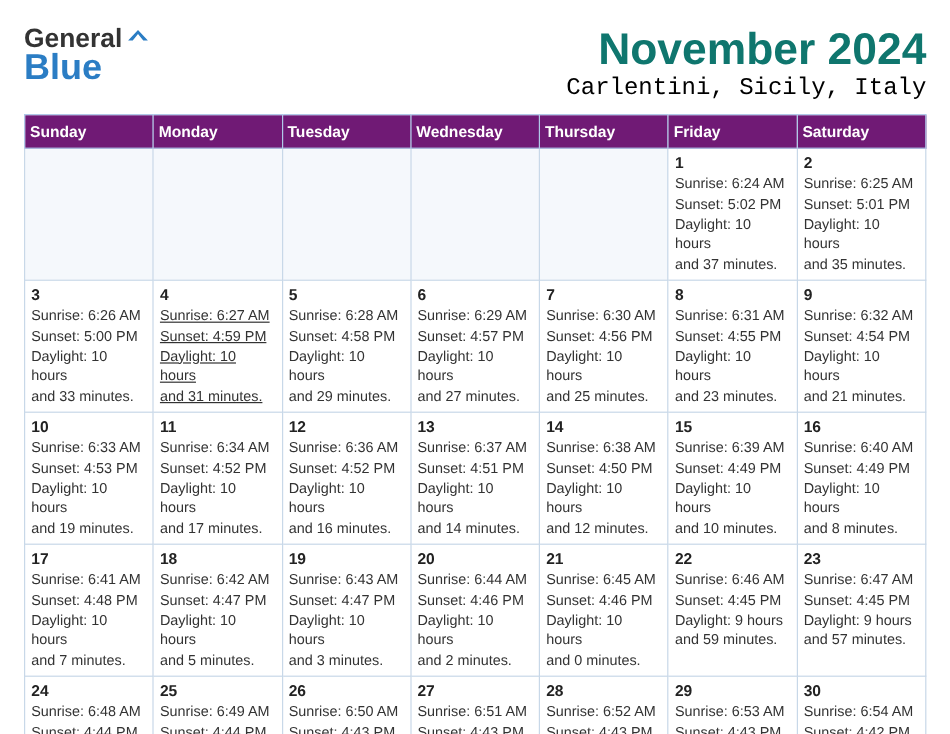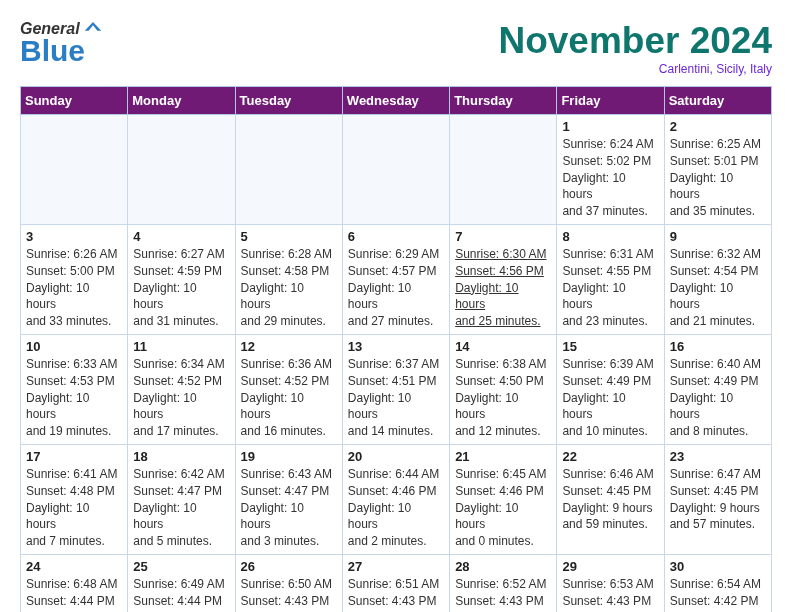--- a/index.html
+++ b/index.html
@@ -29,22 +29,23 @@
     }
     .title-area {
       text-align: right;
     }
     .month-title {
       font-size: 37px;
       font-weight: bold;
       color: #0f766e;
     }
     .subtitle {
-      font-size: 12px;
-      color: #6d28d9;
+      font-size: 20px;
+      color: #000000;
+      font-family: Liberation Mono, monospace;
     }
     .calendar {
       width: 100%;
       border-collapse: collapse;
     }
     .calendar th {
       background-color: #701a75;
       color: #fff;
       font-size: 13px;
       padding: 6px 4px;
@@ -79,21 +80,21 @@
     tr.week-row td {
       height: 90px;
     }
   </style>
 </head>
 <body>
 
 <div class="header-area">
   <div class="logo">
     <div style="display:flex;align-items:center;">
-      <div style="font-size:16px;font-weight:bold;color:#333;line-height:1.1;font-style:italic;">
+      <div style="font-size:22px;font-weight:bold;color:#333;line-height:1.1;">
         <span style="color:#333;">General</span><svg class="logo-icon" viewBox="0 0 40 22" style="display:inline-block;vertical-align:middle;width:22px;height:14px;margin-left:2px;">
             <polygon points="5,18 20,2 35,18 28,18 20,8 12,18" fill="#2b7dc4"></polygon>
           </svg>
       </div>
     </div>
     <div style="font-size:30px;font-weight:bold;color:#2b7dc4;margin-top:-4px;">Blue</div>
   </div>
   <div class="title-area">
     <div class="month-title">November 2024</div>
     <div class="subtitle">Carlentini, Sicily, Italy</div>
@@ -137,42 +138,42 @@
       <tr class="week-row">
         <td>
           <span class="day-number">3</span>
           <div class="day-info" style="white-space: pre-line;">Sunrise: 6:26 AM
 Sunset: 5:00 PM
 Daylight: 10 hours
 and 33 minutes.</div>
         </td>
         <td>
           <span class="day-number">4</span>
-          <div class="day-info" style="white-space: pre-line;">Sunrise: 6:27 AM
+          <div class="day-info" style="white-space: pre-line; text-decoration: underline;">Sunrise: 6:27 AM
 Sunset: 4:59 PM
 Daylight: 10 hours
 and 31 minutes.</div>
         </td>
         <td>
           <span class="day-number">5</span>
           <div class="day-info" style="white-space: pre-line;">Sunrise: 6:28 AM
 Sunset: 4:58 PM
 Daylight: 10 hours
 and 29 minutes.</div>
         </td>
         <td>
           <span class="day-number">6</span>
           <div class="day-info" style="white-space: pre-line;">Sunrise: 6:29 AM
 Sunset: 4:57 PM
 Daylight: 10 hours
 and 27 minutes.</div>
         </td>
         <td>
           <span class="day-number">7</span>
-          <div class="day-info" style="white-space: pre-line; text-decoration: underline;">Sunrise: 6:30 AM
+          <div class="day-info" style="white-space: pre-line;">Sunrise: 6:30 AM
 Sunset: 4:56 PM
 Daylight: 10 hours
 and 25 minutes.</div>
         </td>
         <td>
           <span class="day-number">8</span>
           <div class="day-info" style="white-space: pre-line;">Sunrise: 6:31 AM
 Sunset: 4:55 PM
 Daylight: 10 hours
 and 23 minutes.</div>

